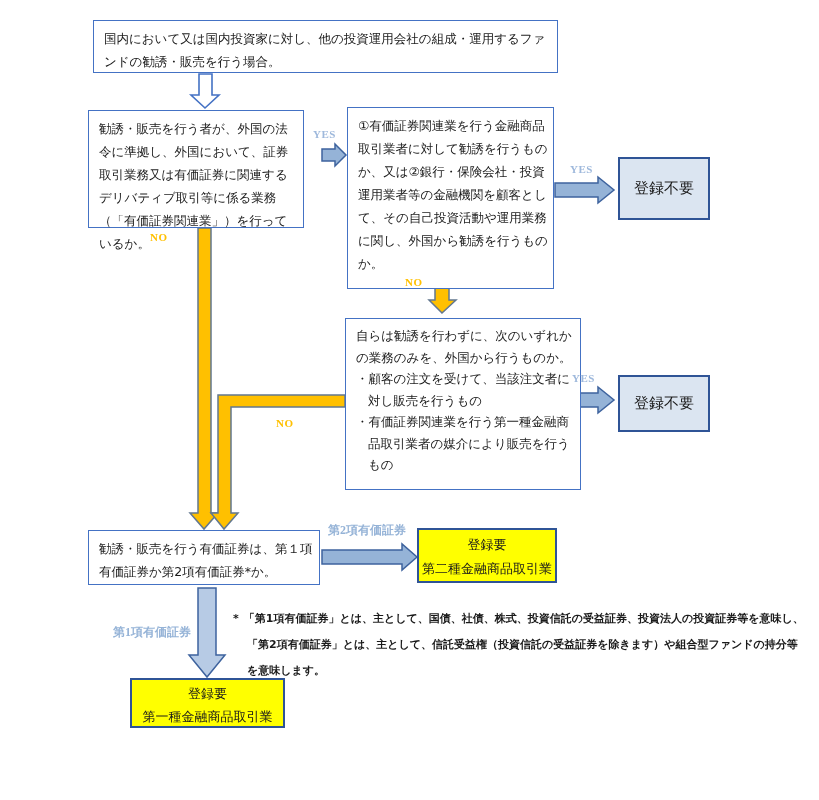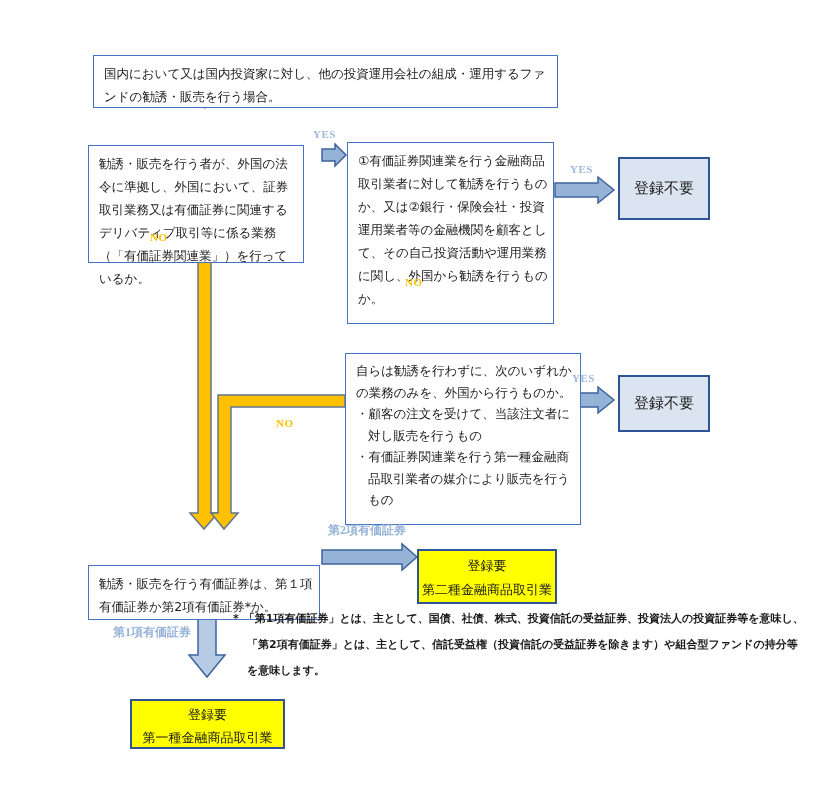--- a/index.html
+++ b/index.html
@@ -5,32 +5,32 @@
   html,body { margin:0; padding:0; background:#fff; }
   #canvas {
     position:relative; width:819px; height:800px; background:#fff;
     font-family:"DejaVu Sans","Liberation Sans",sans-serif; color:#1a1a1a;
     overflow:hidden;
   }
   #arrow-layer { position:absolute; left:0; top:0; width:819px; height:800px; }
 
   .qbox {
     position:absolute; background:#fff; border:1.6px solid var(--box_border);
-    font-size:12.5px; line-height:23px; padding:6px 4px 4px 10px; box-sizing:border-box;margin-top:35px;
+    font-size:12.5px; line-height:23px; padding:6px 4px 4px 10px; box-sizing:border-box;
   }
   .qbox p { margin:0; }
   .bullet { padding-left:12px; text-indent:-12px; }
 
   .result {
     position:absolute; background:var(--result_fill); border:2px solid var(--result_border);
     display:flex; align-items:center; justify-content:center; font-size:15px; box-sizing:border-box;
   }
   .ybox {
     position:absolute; background:var(--yellow_fill); border:2px solid var(--result_border);
-    text-align:center; font-size:13px; line-height:24px; padding-top:3px; box-sizing:border-box;margin-top:21px;
+    text-align:center; font-size:13px; line-height:24px; padding-top:3px; box-sizing:border-box;
   }
   .ybox div { white-space:nowrap; }
 
   .lbl { position:absolute; font-weight:bold; font-size:11px; letter-spacing:0.5px;font-family:Liberation Serif, serif; }
   .lbl-yes { color:var(--label_yes); }
   .lbl-no  { color:var(--label_no); }
   .lbl-item{ color:var(--label_item); font-size:12px; letter-spacing:0; }
 
   .arrow-hollow { fill:#ffffff; stroke:var(--box_border); stroke-width:1.6; }
   .arrow-blue   { fill:var(--flow_blue); stroke:var(--flow_blue_outline); stroke-width:1.5; }

